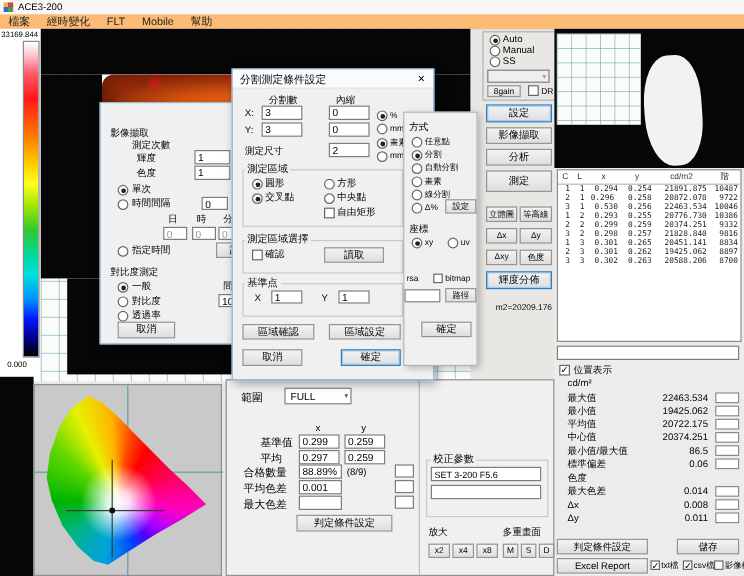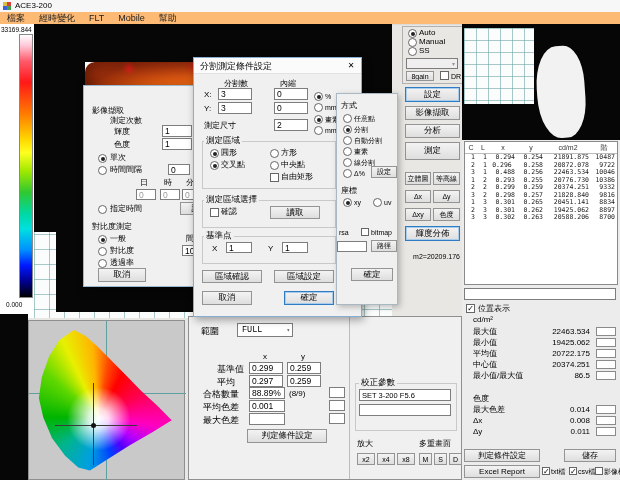--- a/index.html
+++ b/index.html
@@ -141,21 +141,21 @@
           <span class="tcell" style="width:12px;">1</span>
           <span class="tcell" style="width:28px;text-align:center;">0.296</span>
           <span class="tcell" style="width:28px;">0.258</span>
           <span class="tcell" style="width:46px;">20872.078</span>
           <span class="tcell" style="width:26px;">9722</span>
         </div>
 
         <div class="trow">
           <span class="tcell" style="width:12px;">3</span>
           <span class="tcell" style="width:12px;">1</span>
-          <span class="tcell" style="width:28px;">0.488</span>
+          <span class="tcell" style="width:28px;">0.530</span>
           <span class="tcell" style="width:28px;">0.256</span>
           <span class="tcell" style="width:46px;">22463.534</span>
           <span class="tcell" style="width:26px;">10046</span>
         </div>
 
         <div class="trow">
           <span class="tcell" style="width:12px;">1</span>
           <span class="tcell" style="width:12px;">2</span>
           <span class="tcell" style="width:28px;">0.293</span>
           <span class="tcell" style="width:28px;">0.255</span>
@@ -240,20 +240,25 @@
         <span class="statval">20374.251</span>
         <span class="statbox"></span>
       </div>
 
       <div class="statrow">
         <span>最小值/最大值</span>
         <span class="statval">86.5</span>
         <span class="statbox"></span>
       </div>
 
+      <div class="statrow">
+        <span>標準偏差</span>
+        <span class="statval">0.06</span>
+        <span class="statbox"></span>
+      </div>
     </div>
   <span class="lb lb8" style="left:473px;top:394px;">色度</span>
   <div class="abs" style="left:462px;top:404px;width:156px;height:44px;">
 
 
       <div class="statrow">
         <span>最大色差</span>
         <span class="statval">0.014</span>
         <span class="statbox"></span>
       </div>
@@ -293,21 +298,21 @@
           #ff0000 118deg, #ff0050 152deg, #ff00c0 188deg, #b000ff 212deg,
           #5000ff 232deg, #0040ff 252deg, #00a0e0 282deg, #00b48c 322deg, #00b400 360deg);
       clip-path:polygon(28% 2%,36% 6%,44% 13%,53% 22%,63% 32%,74% 43%,85% 53%,95% 63%,82% 71%,66% 80%,50% 90%,39% 97%,31% 95%,22% 87%,13% 75%,7% 61%,4% 48%,6% 34%,11% 20%,18% 9%);"></div>
     <div class="abs" style="left:64px;top:62px;width:1px;height:82px;background:#3a3a3a;"></div>
     <div class="abs" style="left:26px;top:104px;width:82px;height:1px;background:#3a3a3a;"></div>
     <div class="abs" style="left:62px;top:102px;width:5px;height:5px;background:#111;border-radius:50%;"></div>
   </div>
 
   <div class="abs" style="left:188px;top:316px;width:274px;height:164px;background:#f0f0f0;border:1px solid #909090;box-sizing:border-box;">
     <span class="lb" style="left:12px;top:9px;">範圍</span>
-    <div class="sel" style="left:48px;top:6px;width:56px;height:14px;font-family:Liberation Mono, monospace;">
+    <div class="sel" style="left:48px;top:6px;width:56px;height:14px;">
       <span>FULL</span>
       <span style="font-size:6px;color:#555;">▾</span>
     </div>
     <span class="lb lb8" style="left:74px;top:35px;">x</span>
     <span class="lb lb8" style="left:112px;top:35px;">y</span>
     <span class="lb" style="left:28px;top:47px;">基準值</span>
     <div class="fd" style="left:60px;top:45px;width:34px;height:12px;">0.299</div>
     <div class="fd" style="left:98px;top:45px;width:34px;height:12px;">0.259</div>
     <span class="lb" style="left:28px;top:60px;">平均</span>
     <div class="fd" style="left:60px;top:58px;width:34px;height:12px;">0.297</div>

